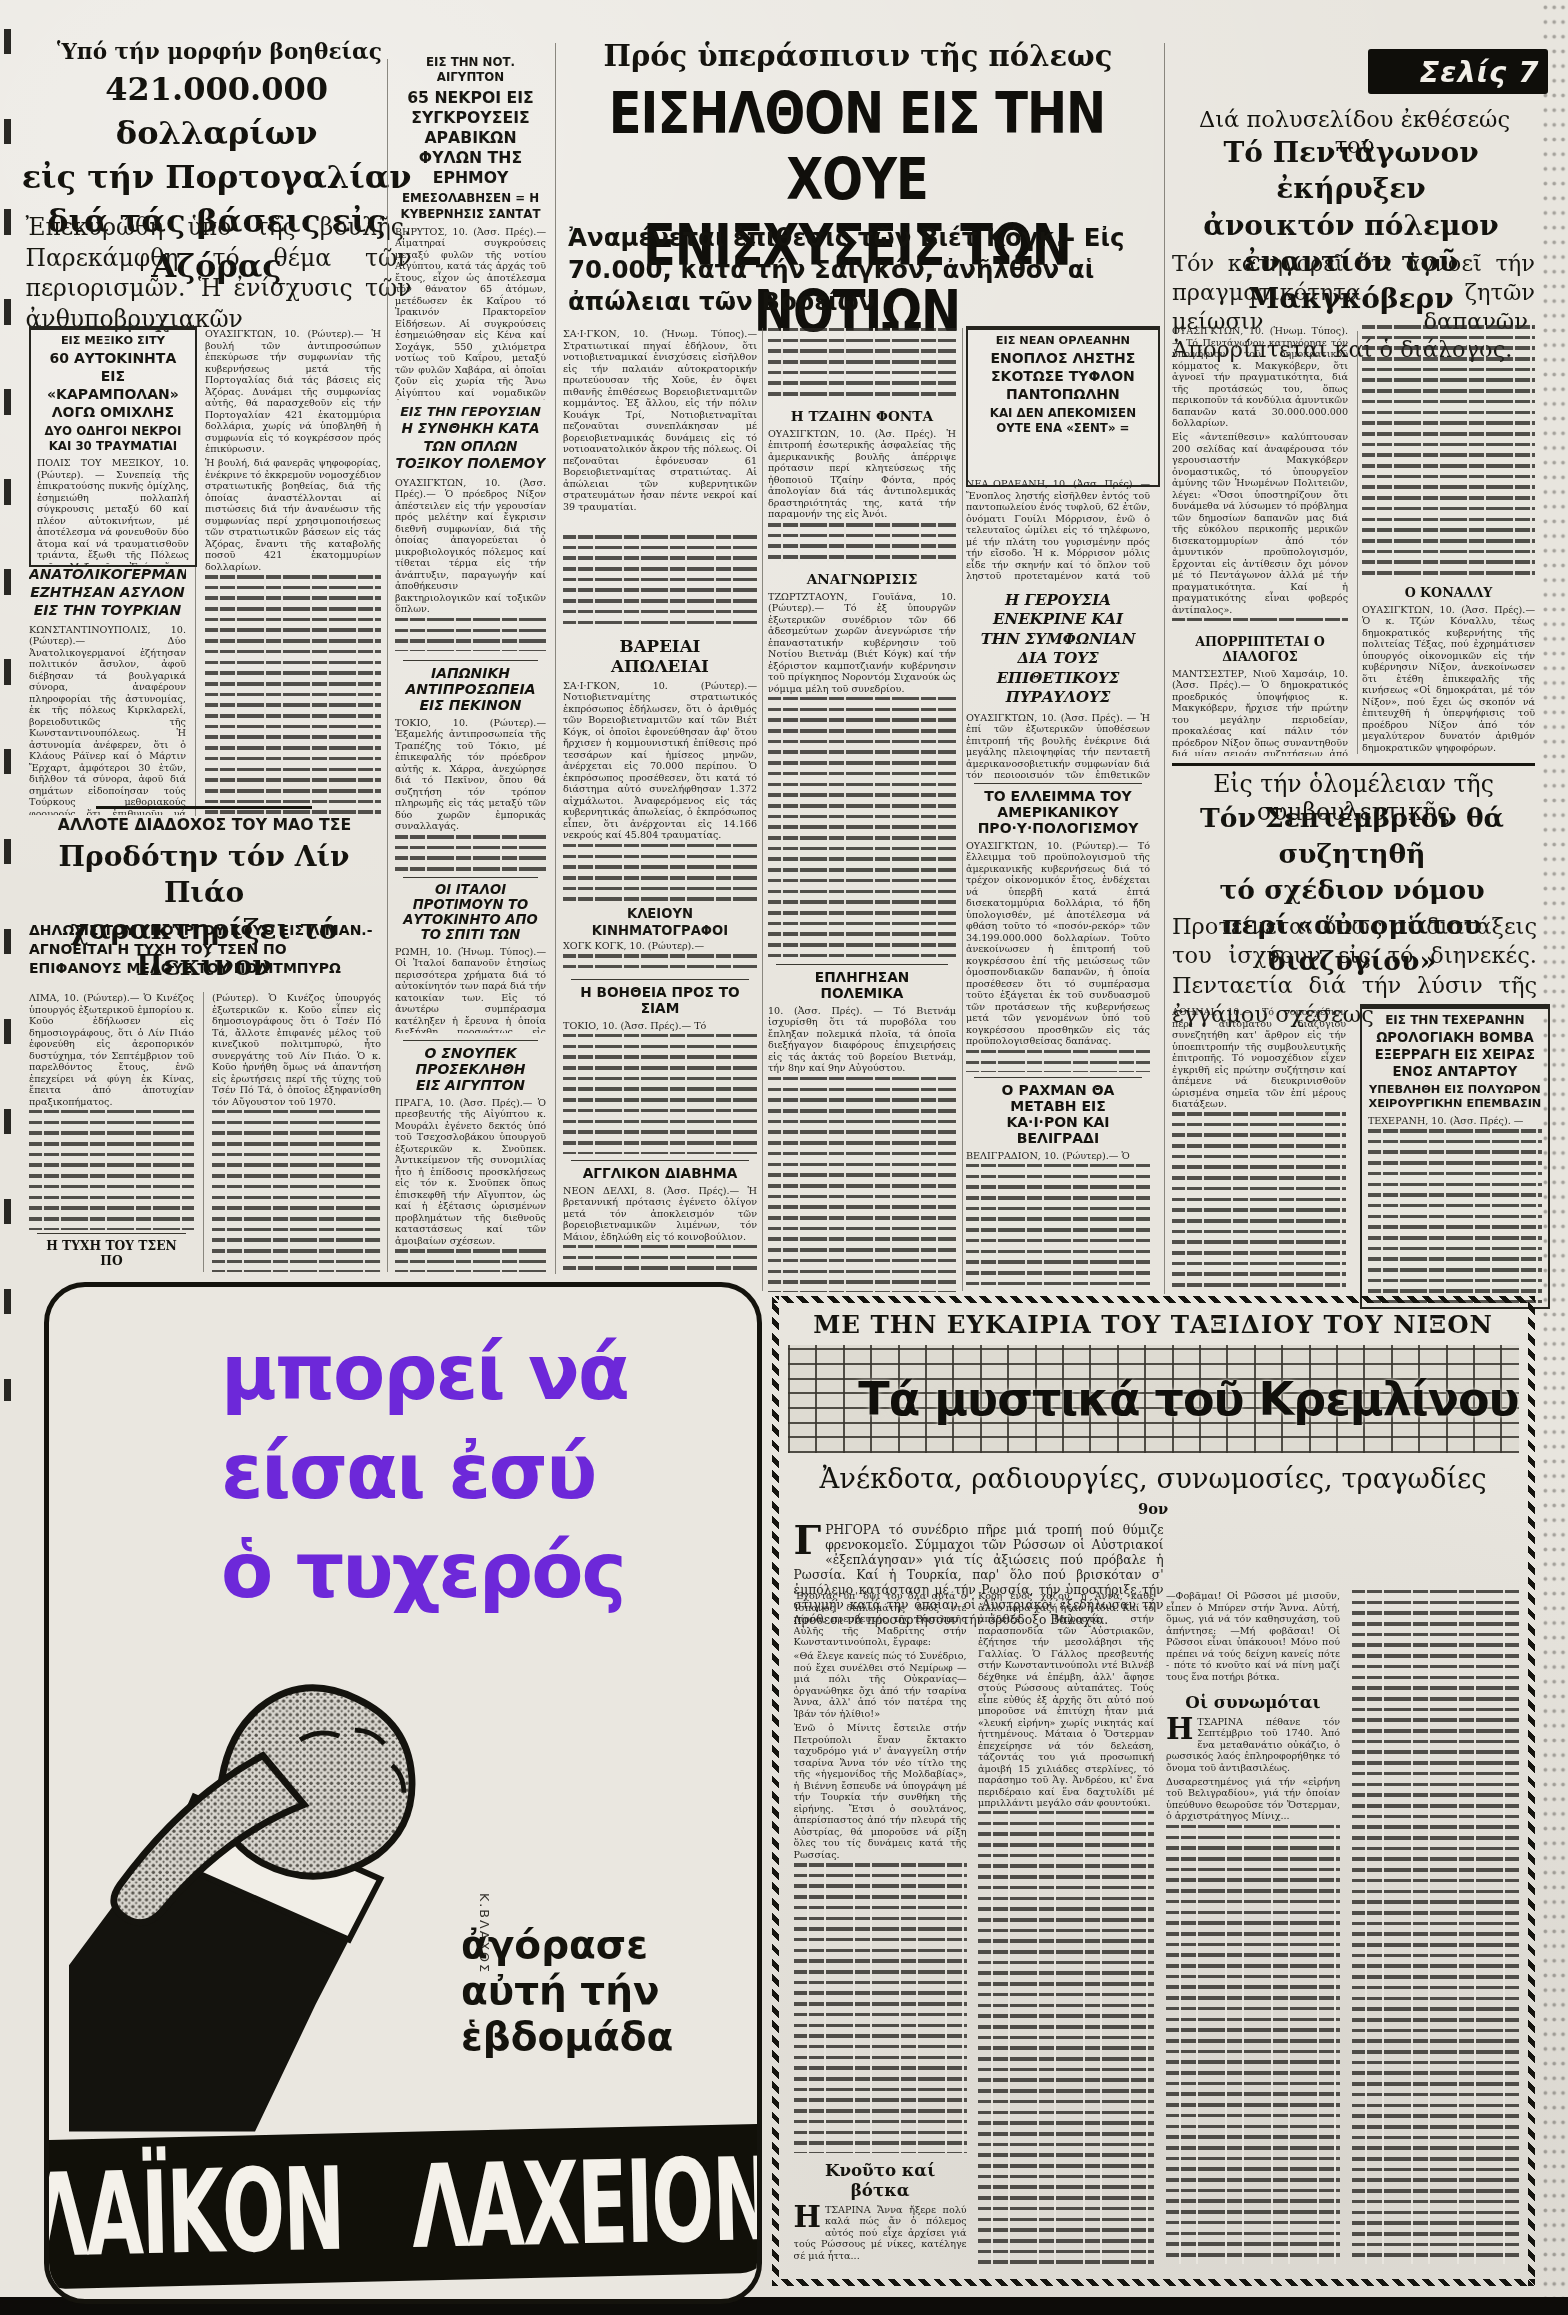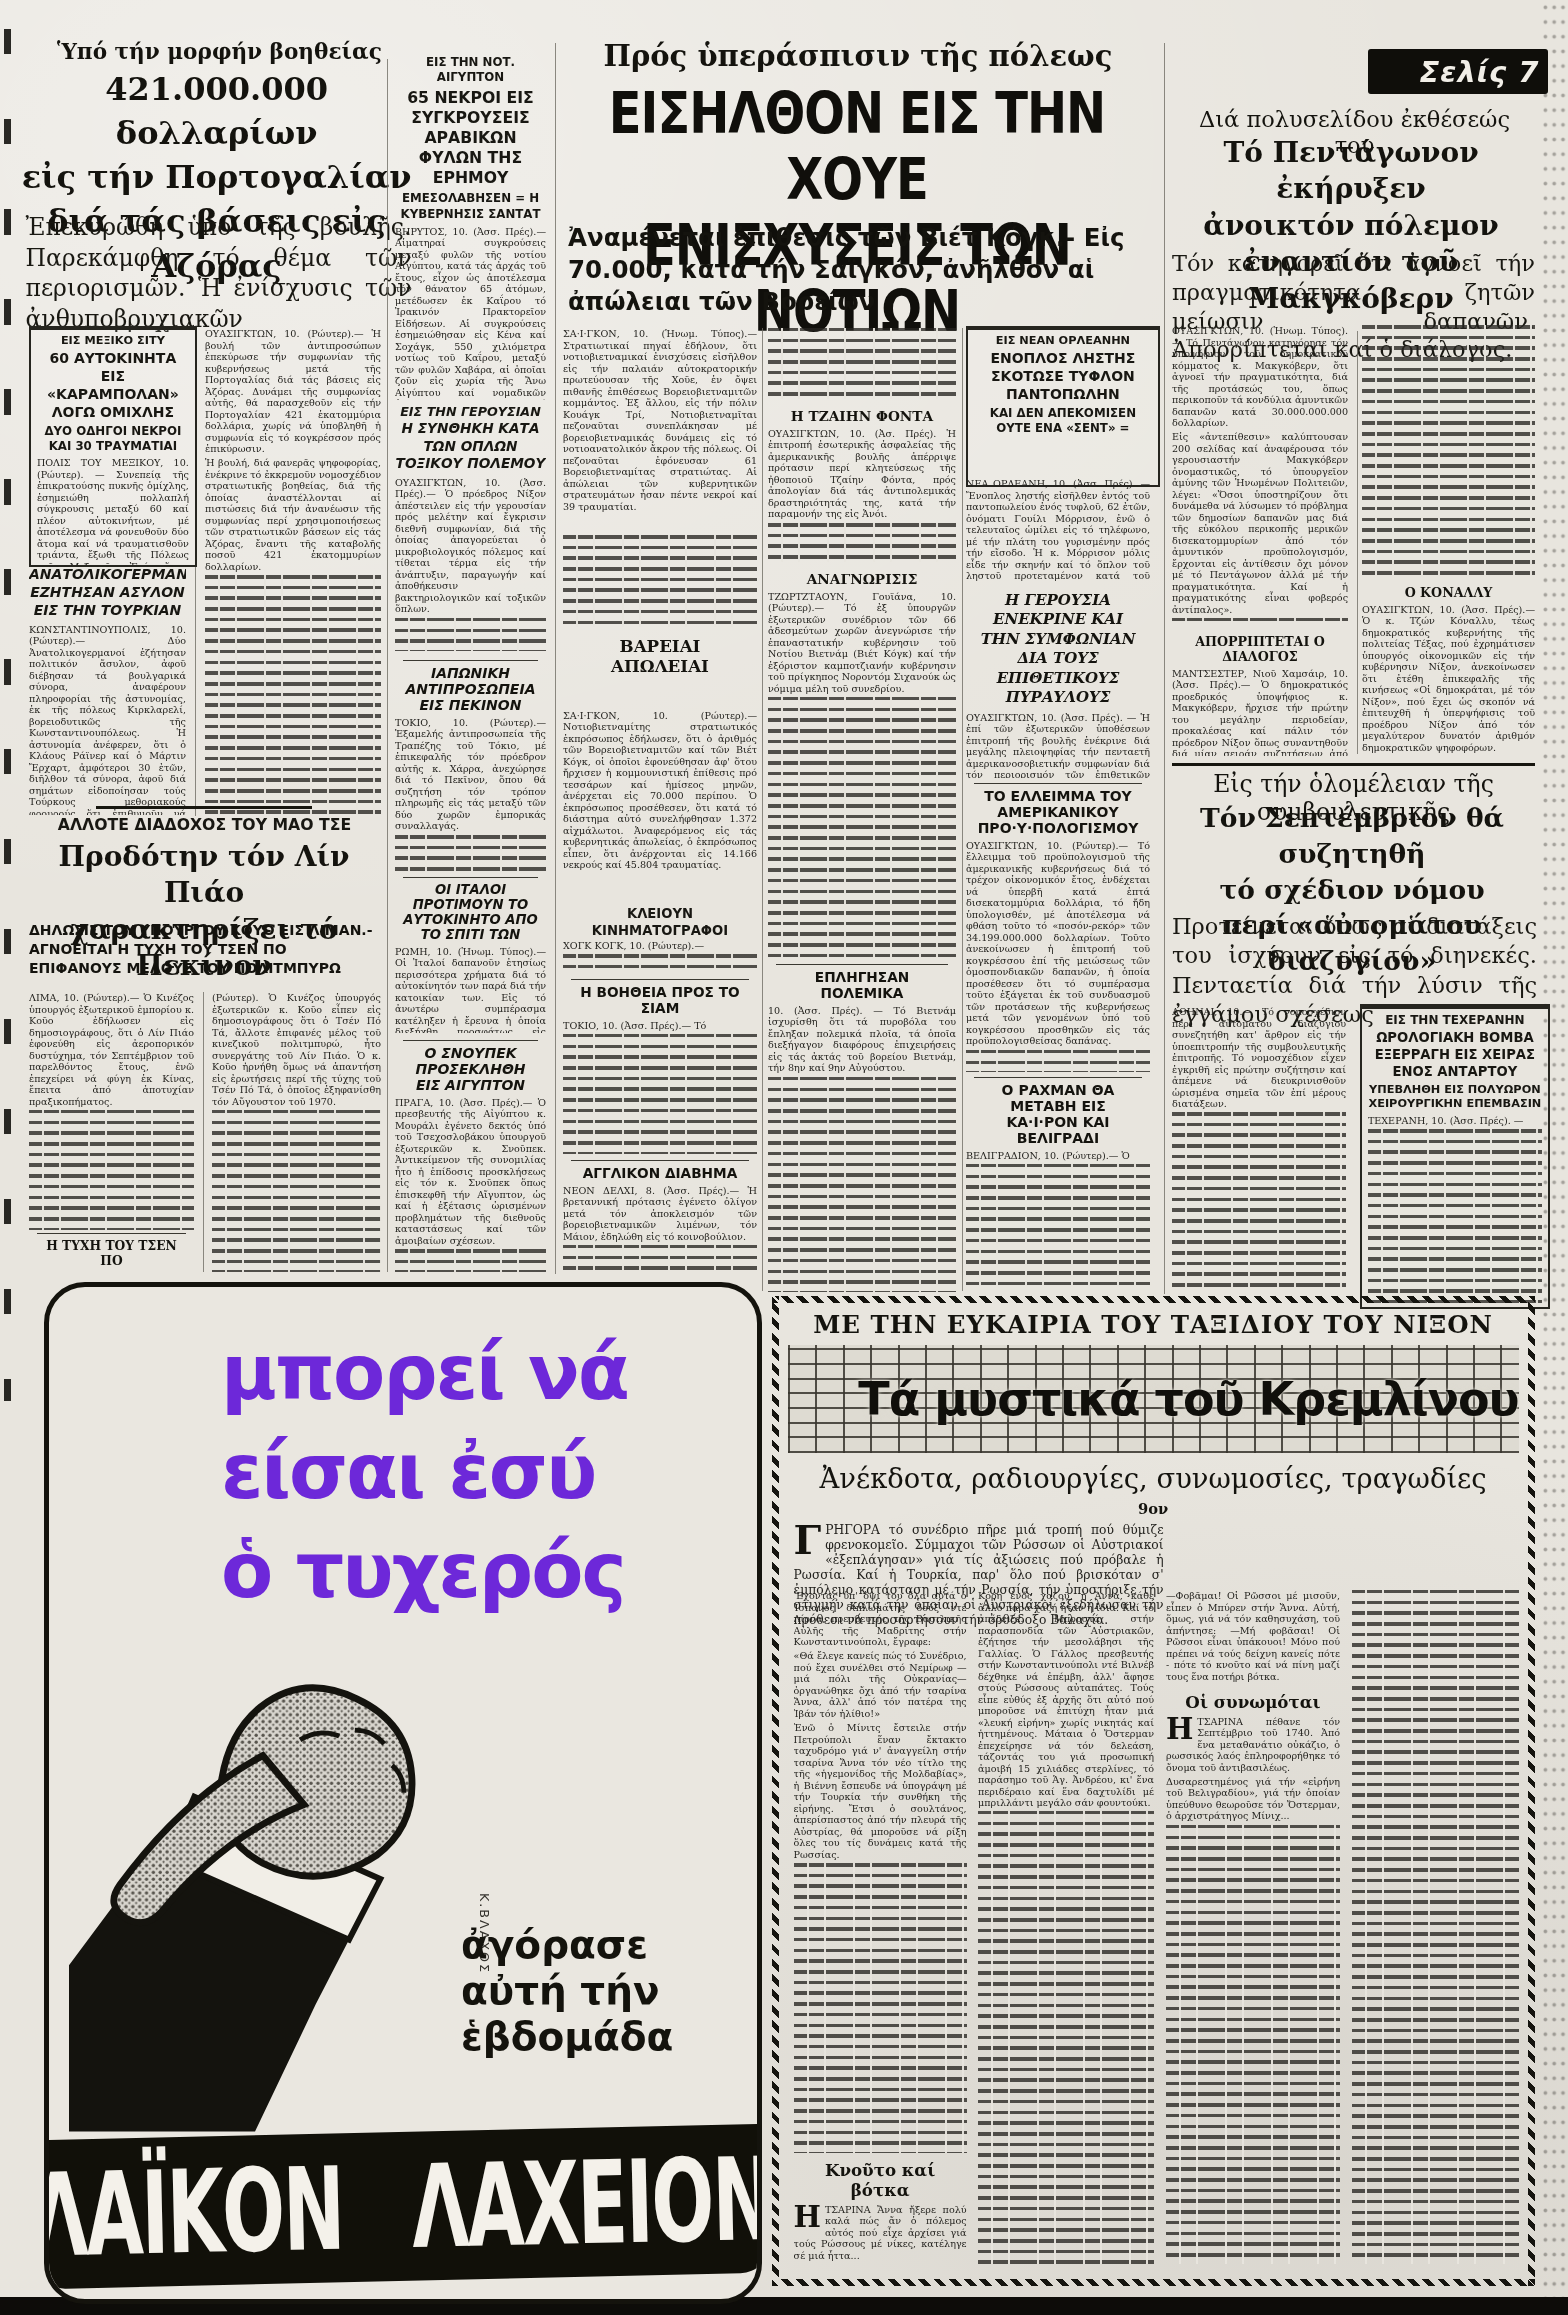--- a/index.html
+++ b/index.html
@@ -153,21 +153,21 @@
   <div class="story" style="left:395px;top:1037px;width:151px;height:235px;">
     <div class="sshead ital" style="font-size:14px;font-family:'DejaVu Sans',sans-serif;">Ο ΣΝΟΥΠΕΚ ΠΡΟΣΕΚΛΗΘΗ ΕΙΣ ΑΙΓΥΠΤΟΝ</div>
     <p class="body">ΠΡΑΓΑ, 10. (Ἀσσ. Πρές).— Ὁ πρεσβευτής τῆς Αἰγύπτου κ. Μουράλι ἐγένετο δεκτός ὑπό τοῦ Τσεχοσλοβάκου ὑπουργοῦ ἐξωτερικῶν κ. Σνοῦπεκ. Ἀντικείμενον τῆς συνομιλίας ἦτο ἡ ἐπίδοσις προσκλήσεως εἰς τόν κ. Σνοῦπεκ ὅπως ἐπισκεφθῆ τήν Αἴγυπτον, ὡς καί ἡ ἐξέτασις ὡρισμένων προβλημάτων τῆς διεθνοῦς καταστάσεως καί τῶν ἀμοιβαίων σχέσεων.</p>
     <div class="fill"></div>
   </div>
 
   <div class="story" style="left:563px;top:328px;width:194px;height:299px;gap:20px;">
     <p class="body">ΣΑ·Ι·ΓΚΟΝ, 10. (Ἡνωμ. Τύπος).— Στρατιωτικαί πηγαί ἐδήλουν, ὅτι νοτιοβιετναμικαί ἐνισχύσεις εἰσῆλθον εἰς τήν παλαιάν αὐτοκρατορικήν πρωτεύουσαν τῆς Χοῦε, ἐν ὄψει πιθανῆς ἐπιθέσεως Βορειοβιετναμιτῶν κομμάντος. Ἐξ ἄλλου, εἰς τήν πόλιν Κουάγκ Τρί, Νοτιοβιετναμῖται πεζοναῦται συνεπλάκησαν μέ βορειοβιετναμικάς δυνάμεις εἰς τό νοτιοανατολικόν ἄκρον τῆς πόλεως. Οἱ πεζοναῦται ἐφόνευσαν 61 Βορειοβιετναμίτας στρατιώτας. Αἱ ἀπώλειαι τῶν κυβερνητικῶν στρατευμάτων ἦσαν πέντε νεκροί καί 39 τραυματίαι.</p>
     <div class="fill"></div>
   </div>
-  <div class="story" style="left:563px;top:629px;width:194px;height:274px;gap:30px;">
+  <div class="story" style="left:563px;top:629px;width:194px;height:274px;">
     <div class="sshead noline serifb" style="font-size:16.7px;">ΒΑΡΕΙΑΙ ΑΠΩΛΕΙΑΙ</div>
     <p class="body">ΣΑ·Ι·ΓΚΟΝ, 10. (Ρώυτερ).— Νοτιοβιετναμίτης στρατιωτικός ἐκπρόσωπος ἐδήλωσεν, ὅτι ὁ ἀριθμός τῶν Βορειοβιετναμιτῶν καί τῶν Βιέτ Κόγκ, οἱ ὁποῖοι ἐφονεύθησαν ἀφ' ὅτου ἤρχισεν ἡ κομμουνιστική ἐπίθεσις πρό τεσσάρων καί ἡμίσεος μηνῶν, ἀνέρχεται εἰς 70.000 περίπου. Ὁ ἐκπρόσωπος προσέθεσεν, ὅτι κατά τό διάστημα αὐτό συνελήφθησαν 1.372 αἰχμάλωτοι. Ἀναφερόμενος εἰς τάς κυβερνητικάς ἀπωλείας, ὁ ἐκπρόσωπος εἶπεν, ὅτι ἀνέρχονται εἰς 14.166 νεκρούς καί 45.804 τραυματίας.</p>
     <div class="fill"></div>
   </div>
   <div class="story" style="left:563px;top:906px;width:194px;height:69px;">
     <div class="shead" style="font-size:13.2px;">ΚΛΕΙΟΥΝ ΚΙΝΗΜΑΤΟΓΡΑΦΟΙ</div>
     <p class="body">ΧΟΓΚ ΚΟΓΚ, 10. (Ρώυτερ).—</p>
     <div class="fill"></div>
   </div>
   <div class="story" style="left:563px;top:976px;width:194px;height:178px;">

